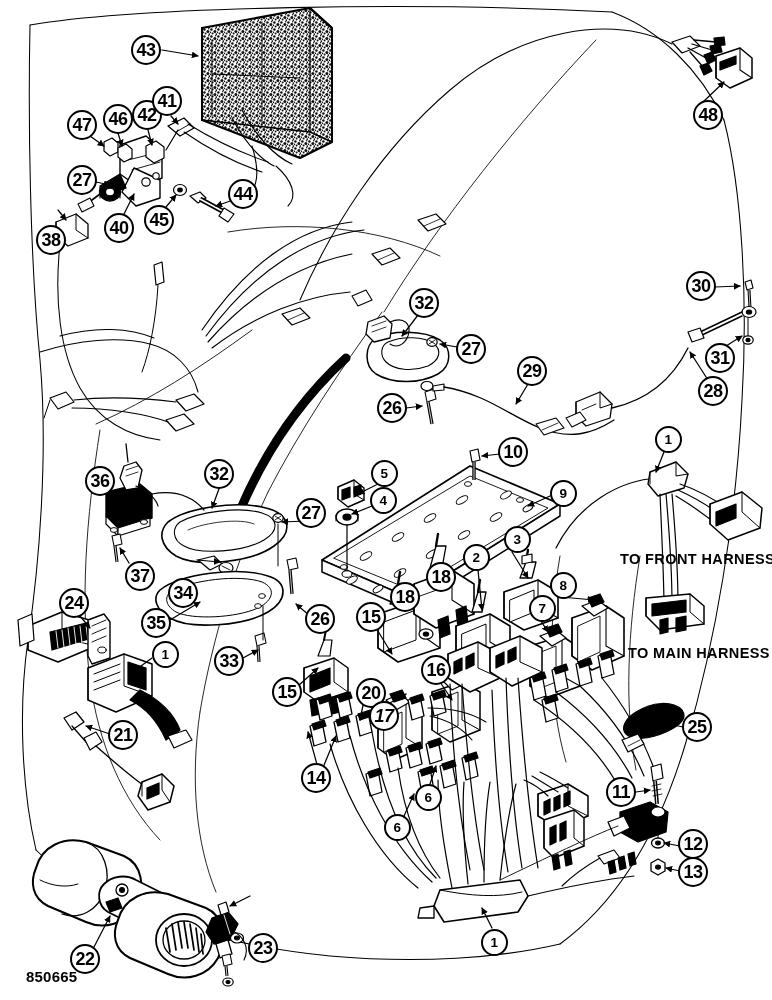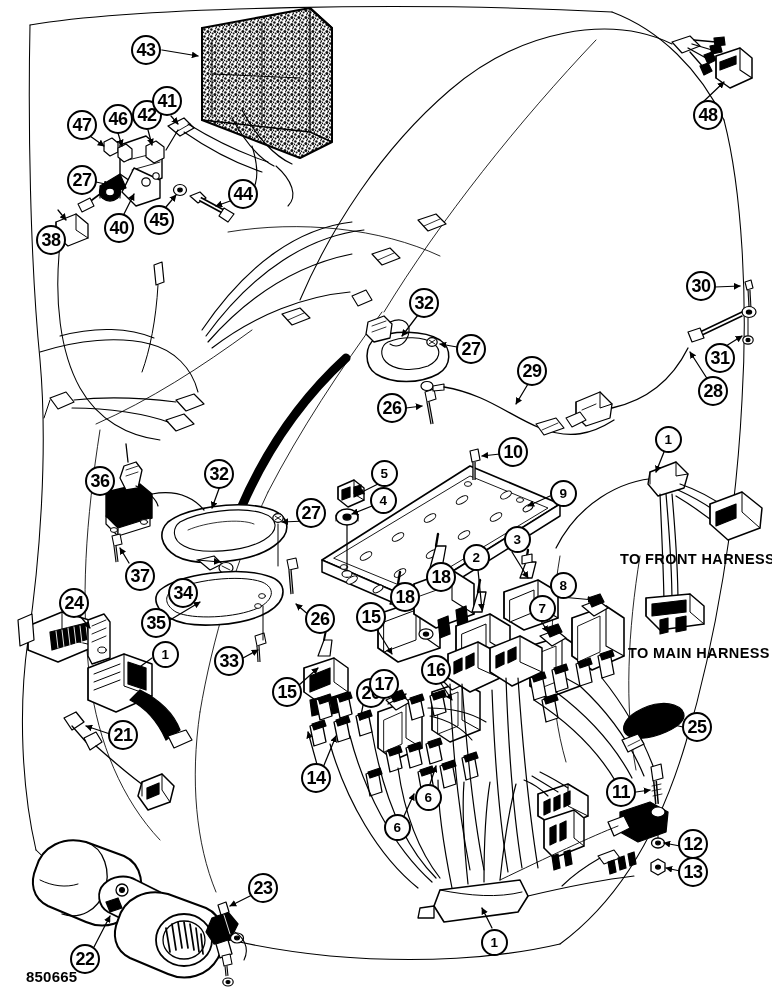--- a/index.html
+++ b/index.html
@@ -841,21 +841,21 @@
       <div class="callout sm" style="left: 563px; top: 493px;">9</div>
       <div class="callout sm" style="left: 517px; top: 539px;">3</div>
       <div class="callout sm" style="left: 476px; top: 557px;">2</div>
       <div class="callout sm" style="left: 563px; top: 585px;">8</div>
       <div class="callout sm" style="left: 542px; top: 608px;">7</div>
       <div class="callout" style="left: 441px; top: 577px;">18</div>
       <div class="callout" style="left: 405px; top: 597px;">18</div>
       <div class="callout" style="left: 371px; top: 617px;">15</div>
       <div class="callout" style="left: 436px; top: 670px;">16</div>
       <div class="callout" style="left: 371px; top: 693px;">20</div>
-      <div class="callout" style="left: 384px; top: 684px;">17</div>
+      <div class="callout" style="left: 384px; top: 716px; font-style: italic;">17</div>
       <div class="callout" style="left: 287px; top: 692px;">15</div>
       <div class="callout" style="left: 316px; top: 778px;">14</div>
       <div class="callout sm" style="left: 428px; top: 797px;">6</div>
       <div class="callout sm" style="left: 397px; top: 827px;">6</div>
       <div class="callout" style="left: 219px; top: 474px;">32</div>
       <div class="callout" style="left: 100px; top: 481px;">36</div>
       <div class="callout" style="left: 140px; top: 576px;">37</div>
       <div class="callout" style="left: 183px; top: 565px; margin-top: 13px;">34</div>
       <div class="callout" style="left: 156px; top: 623px;">35</div>
       <div class="callout" style="left: 229px; top: 661px;">33</div>
@@ -863,21 +863,21 @@
       <div class="callout" style="left: 311px; top: 513px;">27</div>
       <div class="callout" style="left: 74px; top: 603px;">24</div>
       <div class="callout sm" style="left: 165px; top: 654px;">1</div>
       <div class="callout" style="left: 123px; top: 735px;">21</div>
       <div class="callout" style="left: 697px; top: 727px;">25</div>
       <div class="callout" style="left: 621px; top: 792px;">11</div>
       <div class="callout" style="left: 693px; top: 844px;">12</div>
       <div class="callout" style="left: 693px; top: 872px;">13</div>
       <div class="callout sm" style="left: 494px; top: 942px;">1</div>
       <div class="callout" style="left: 85px; top: 959px;">22</div>
-      <div class="callout" style="left: 263px; top: 888px; text-align: center;">23</div>
+      <div class="callout" style="left: 263px; top: 948px; text-align: center;">23</div>
     </div>
 
   <div id="label-layer">
       <div class="harness-label" style="left: 620px; top: 551px;">TO FRONT HARNESS</div>
       <div class="harness-label" style="left: 628px; top: 645px;">TO MAIN HARNESS</div>
     </div>
 
   <div id="fig-id">850665</div>
 
 </div>

